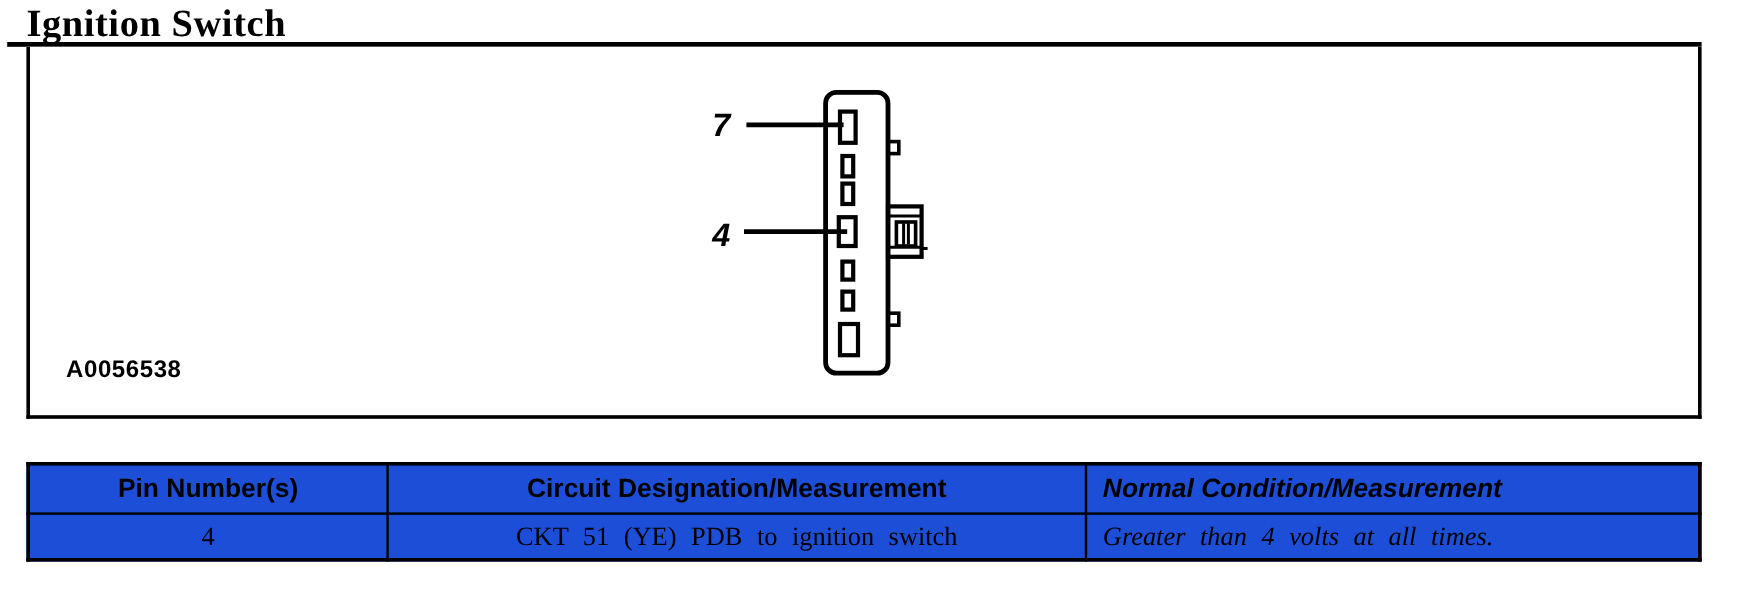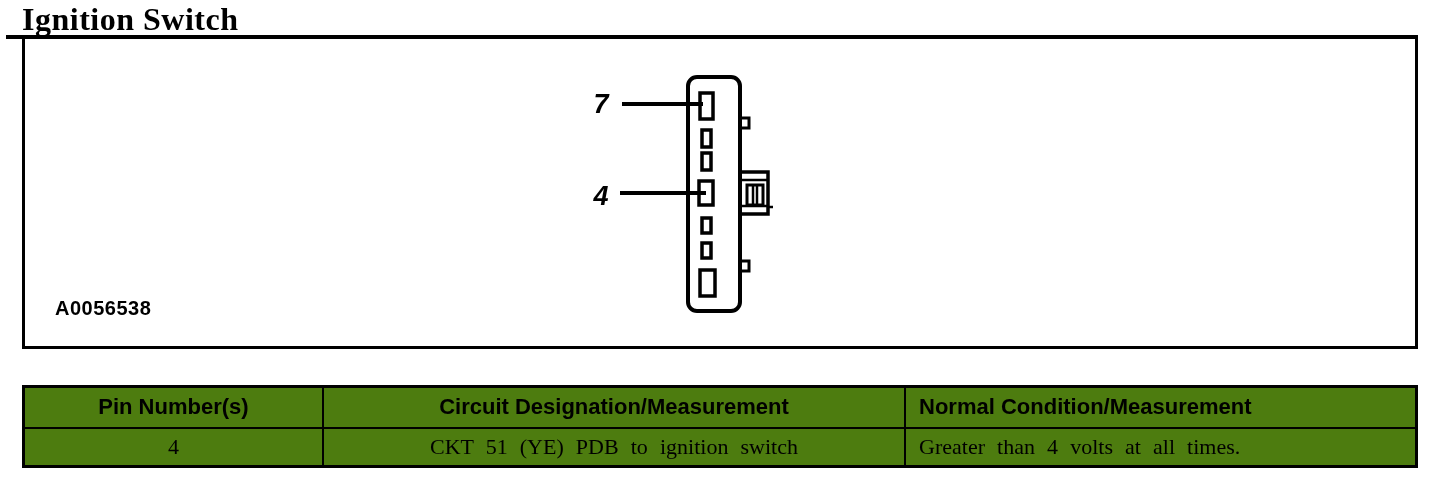--- a/index.html
+++ b/index.html
@@ -72,21 +72,21 @@
     letter-spacing: 0.5px;
   }
 
   table.pin-table {
     position: absolute;
     left: 22px;
     top: 385px;
     width: 1396px;
     border-collapse: collapse;
     table-layout: fixed;
-    background: #4d7c0f;
+    background: #1d4ed8;
   }
   table.pin-table, table.pin-table th, table.pin-table td {
     border: 2px solid #000;
   }
   table.pin-table { border: 3px solid #000; }
   table.pin-table th {
     font-family: "Liberation Sans", sans-serif;
     font-weight: bold;
     font-size: 22px;
     height: 41px;
@@ -101,21 +101,21 @@
     vertical-align: middle;
     word-spacing: 0.30em;
   }
   table.pin-table th.col-measure,
   table.pin-table td.col-measure {
     text-align: left;
     padding-left: 13px;
   }
   .col-pin { width: 288px; }
   .col-circuit { width: 560px; }
-  .col-measure { width: 492px; }
+  .col-measure { width: 492px; font-style: italic; }
 </style>
 </head>
 <body>
 
 <div class="page-title">Ignition Switch</div>
 
 <div class="title-rule"></div>
 
 <div class="figure-box">
 

